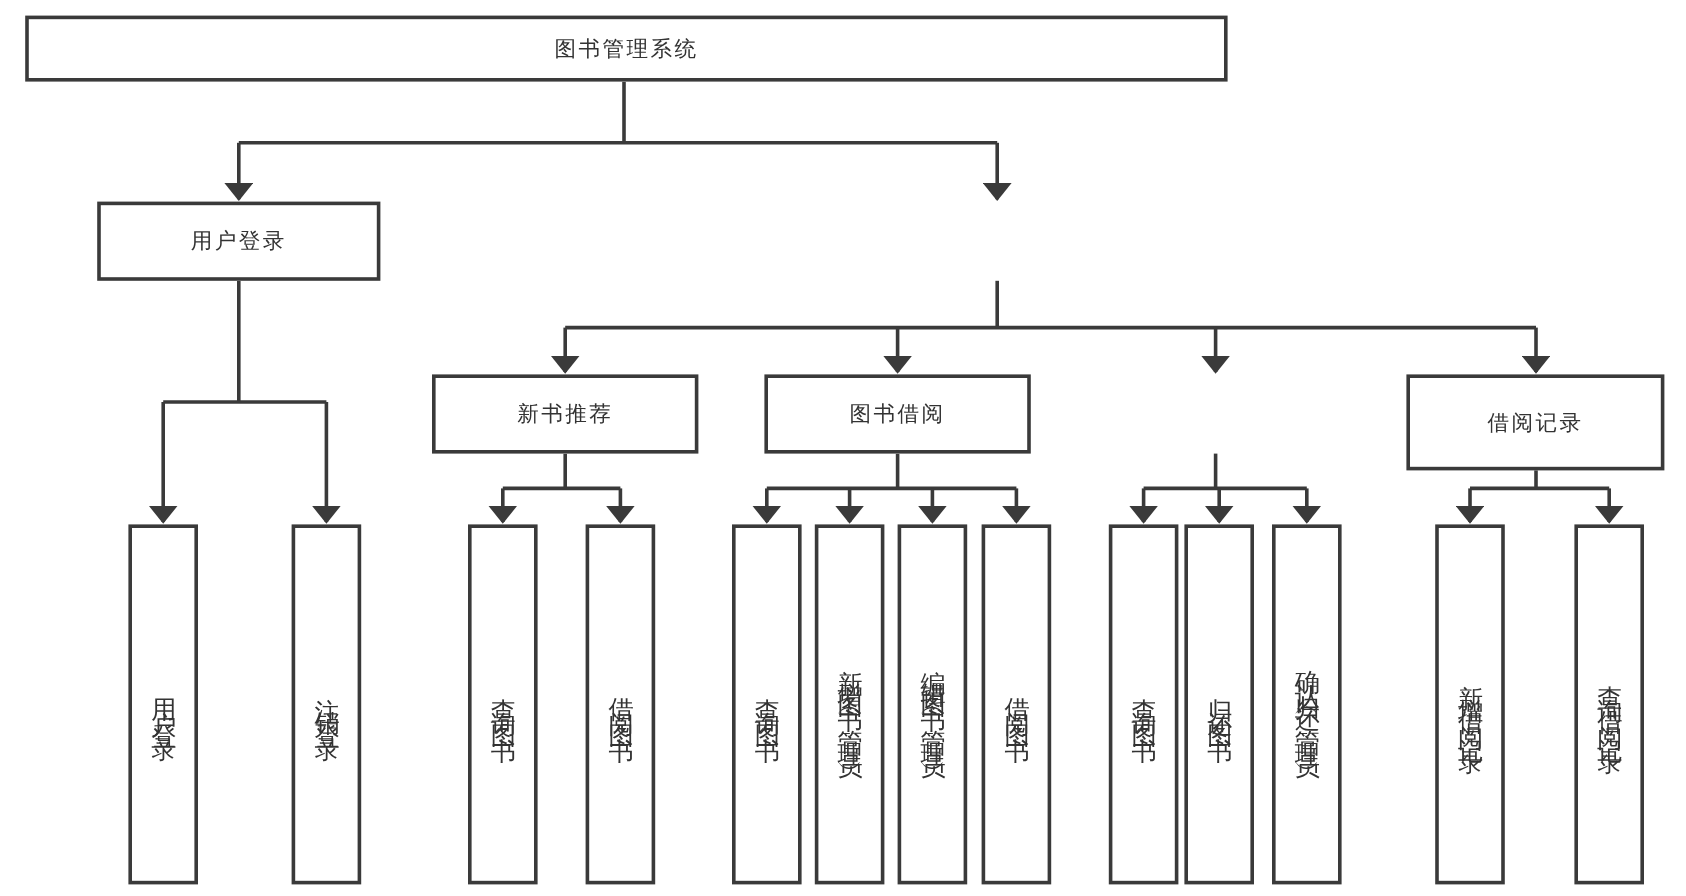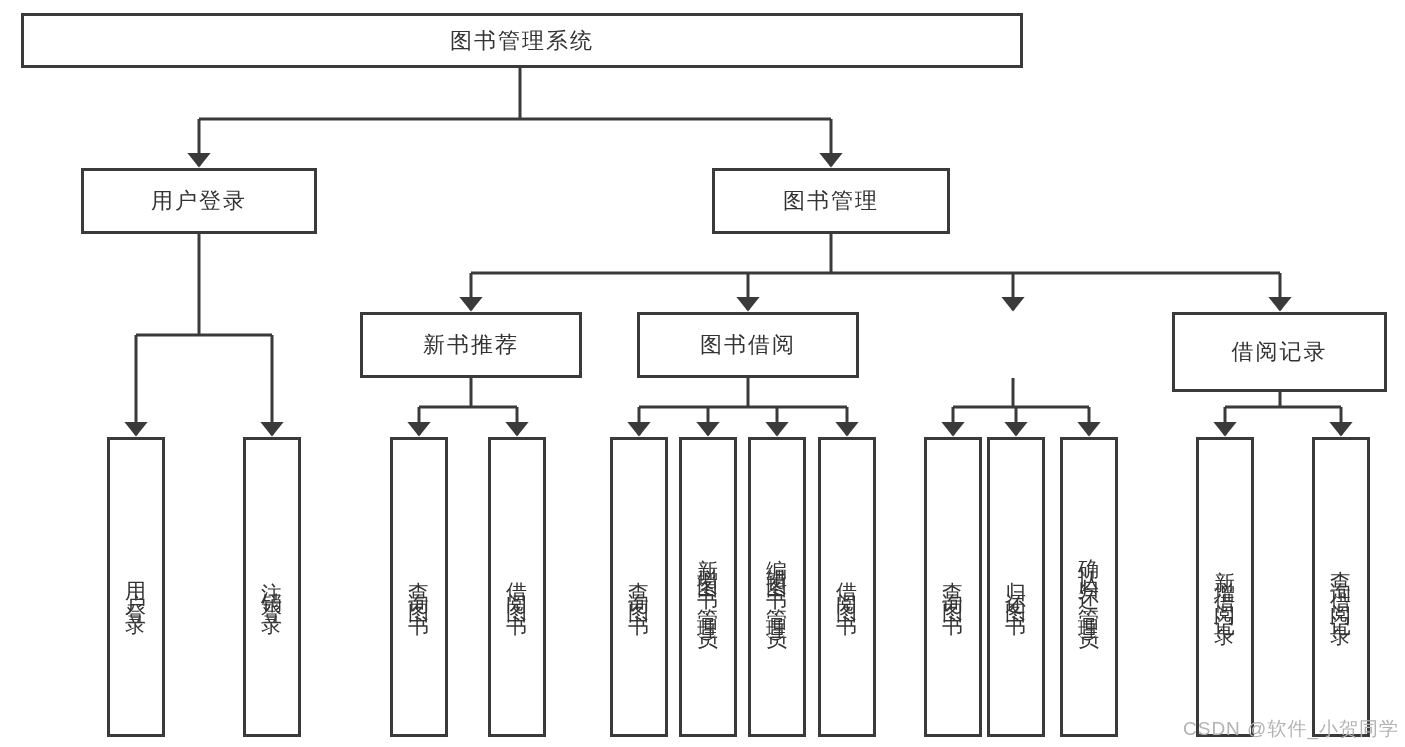--- a/index.html
+++ b/index.html
@@ -26,21 +26,21 @@
     box-sizing: border-box;
     background: #ffffff;
     border: 3px solid #3a3a3a;
     display: flex;
     align-items: center;
     justify-content: center;
     color: #333333;
     z-index: 2;
   }
   .hlabel {
-    font-size: 22px;
+    font-size: 18px;
     letter-spacing: 2px;
     white-space: nowrap;
   }
   .leaf {
     writing-mode: vertical-rl;
     font-size: 21px;
     letter-spacing: 11px;
     line-height: 1;
   }
   .leaf.tight {
@@ -108,21 +108,20 @@
       <path d="M1280 378 V407"></path>
       <path d="M1225 407 H1341"></path>
       <path d="M1225 407 V435" marker-end="url(#arrow)"></path>
       <path d="M1341 407 V435" marker-end="url(#arrow)"></path>
     </g>
   </svg>
 
   <div class="box hlabel" style="left:21px; top:13px; width:1002px; height:55px;">图书管理系统</div>
 
   <div class="box hlabel" style="left:81px; top:168px; width:236px; height:66px;">用户登录</div>
-  <div class="box hlabel" style="left:712px; top:168px; width:238px; height:66px;">图书管理</div>
 
   <div class="box hlabel" style="left:360px; top:312px; width:222px; height:66px;">新书推荐</div>
   <div class="box hlabel" style="left:637px; top:312px; width:222px; height:66px;">图书借阅</div>
   <div class="box hlabel" style="left:1172px; top:312px; width:215px; height:80px;">借阅记录</div>
 
   <div class="box leaf" style="left:107px; top:437px; width:58px; height:300px;">用户登录</div>
   <div class="box leaf" style="left:243px; top:437px; width:58px; height:300px;">注销登录</div>
 
   <div class="box leaf" style="left:390px; top:437px; width:58px; height:300px;">查询图书</div>
   <div class="box leaf" style="left:488px; top:437px; width:58px; height:300px;">借阅图书</div>
@@ -132,15 +131,14 @@
   <div class="box leaf tight" style="left:748px; top:437px; width:58px; height:300px;">编辑图书（管理员）</div>
   <div class="box leaf" style="left:818px; top:437px; width:58px; height:300px;">借阅图书</div>
 
   <div class="box leaf" style="left:924px; top:437px; width:58px; height:300px;">查询图书</div>
   <div class="box leaf" style="left:987px; top:437px; width:58px; height:300px;">归还图书</div>
   <div class="box leaf tight" style="left:1060px; top:437px; width:58px; height:300px;">确认归还（管理员）</div>
 
   <div class="box leaf" style="left:1196px; top:437px; width:58px; height:300px;">新增借阅记录</div>
   <div class="box leaf" style="left:1312px; top:437px; width:58px; height:300px;">查询借阅记录</div>
 
-  <div class="watermark">CSDN @软件_小贺同学</div>
 
 </div>
 
 </body></html>

